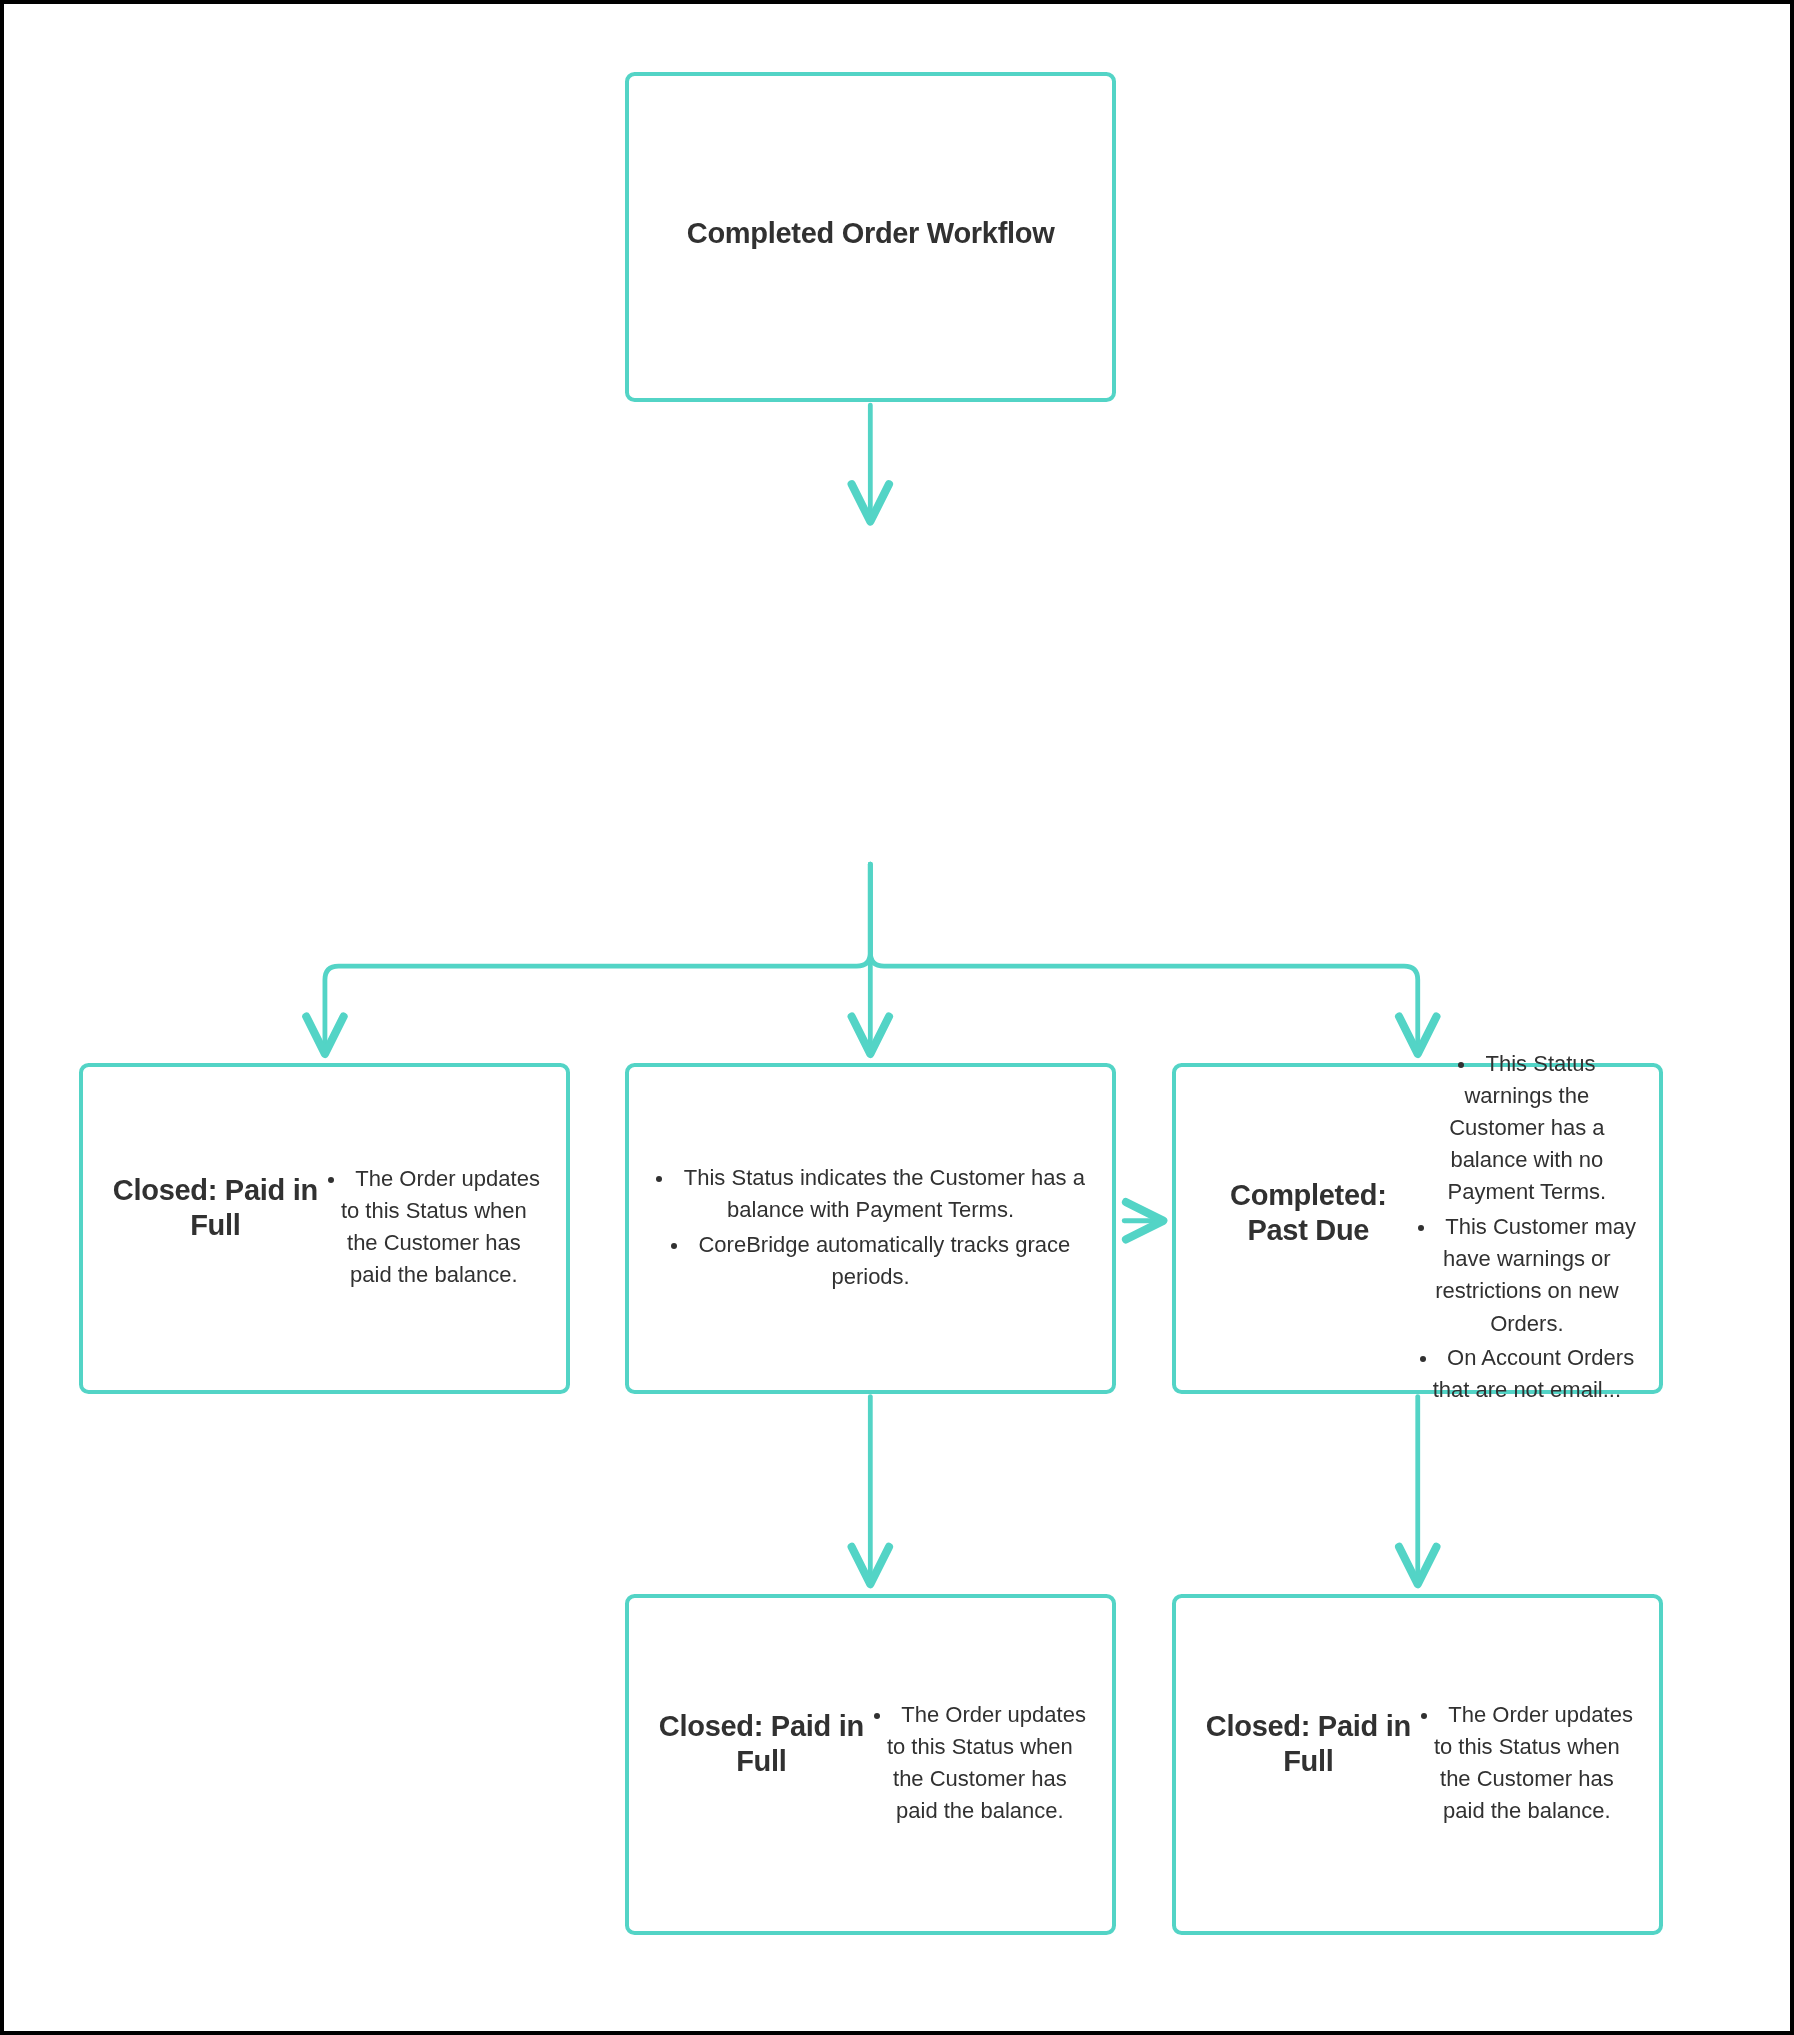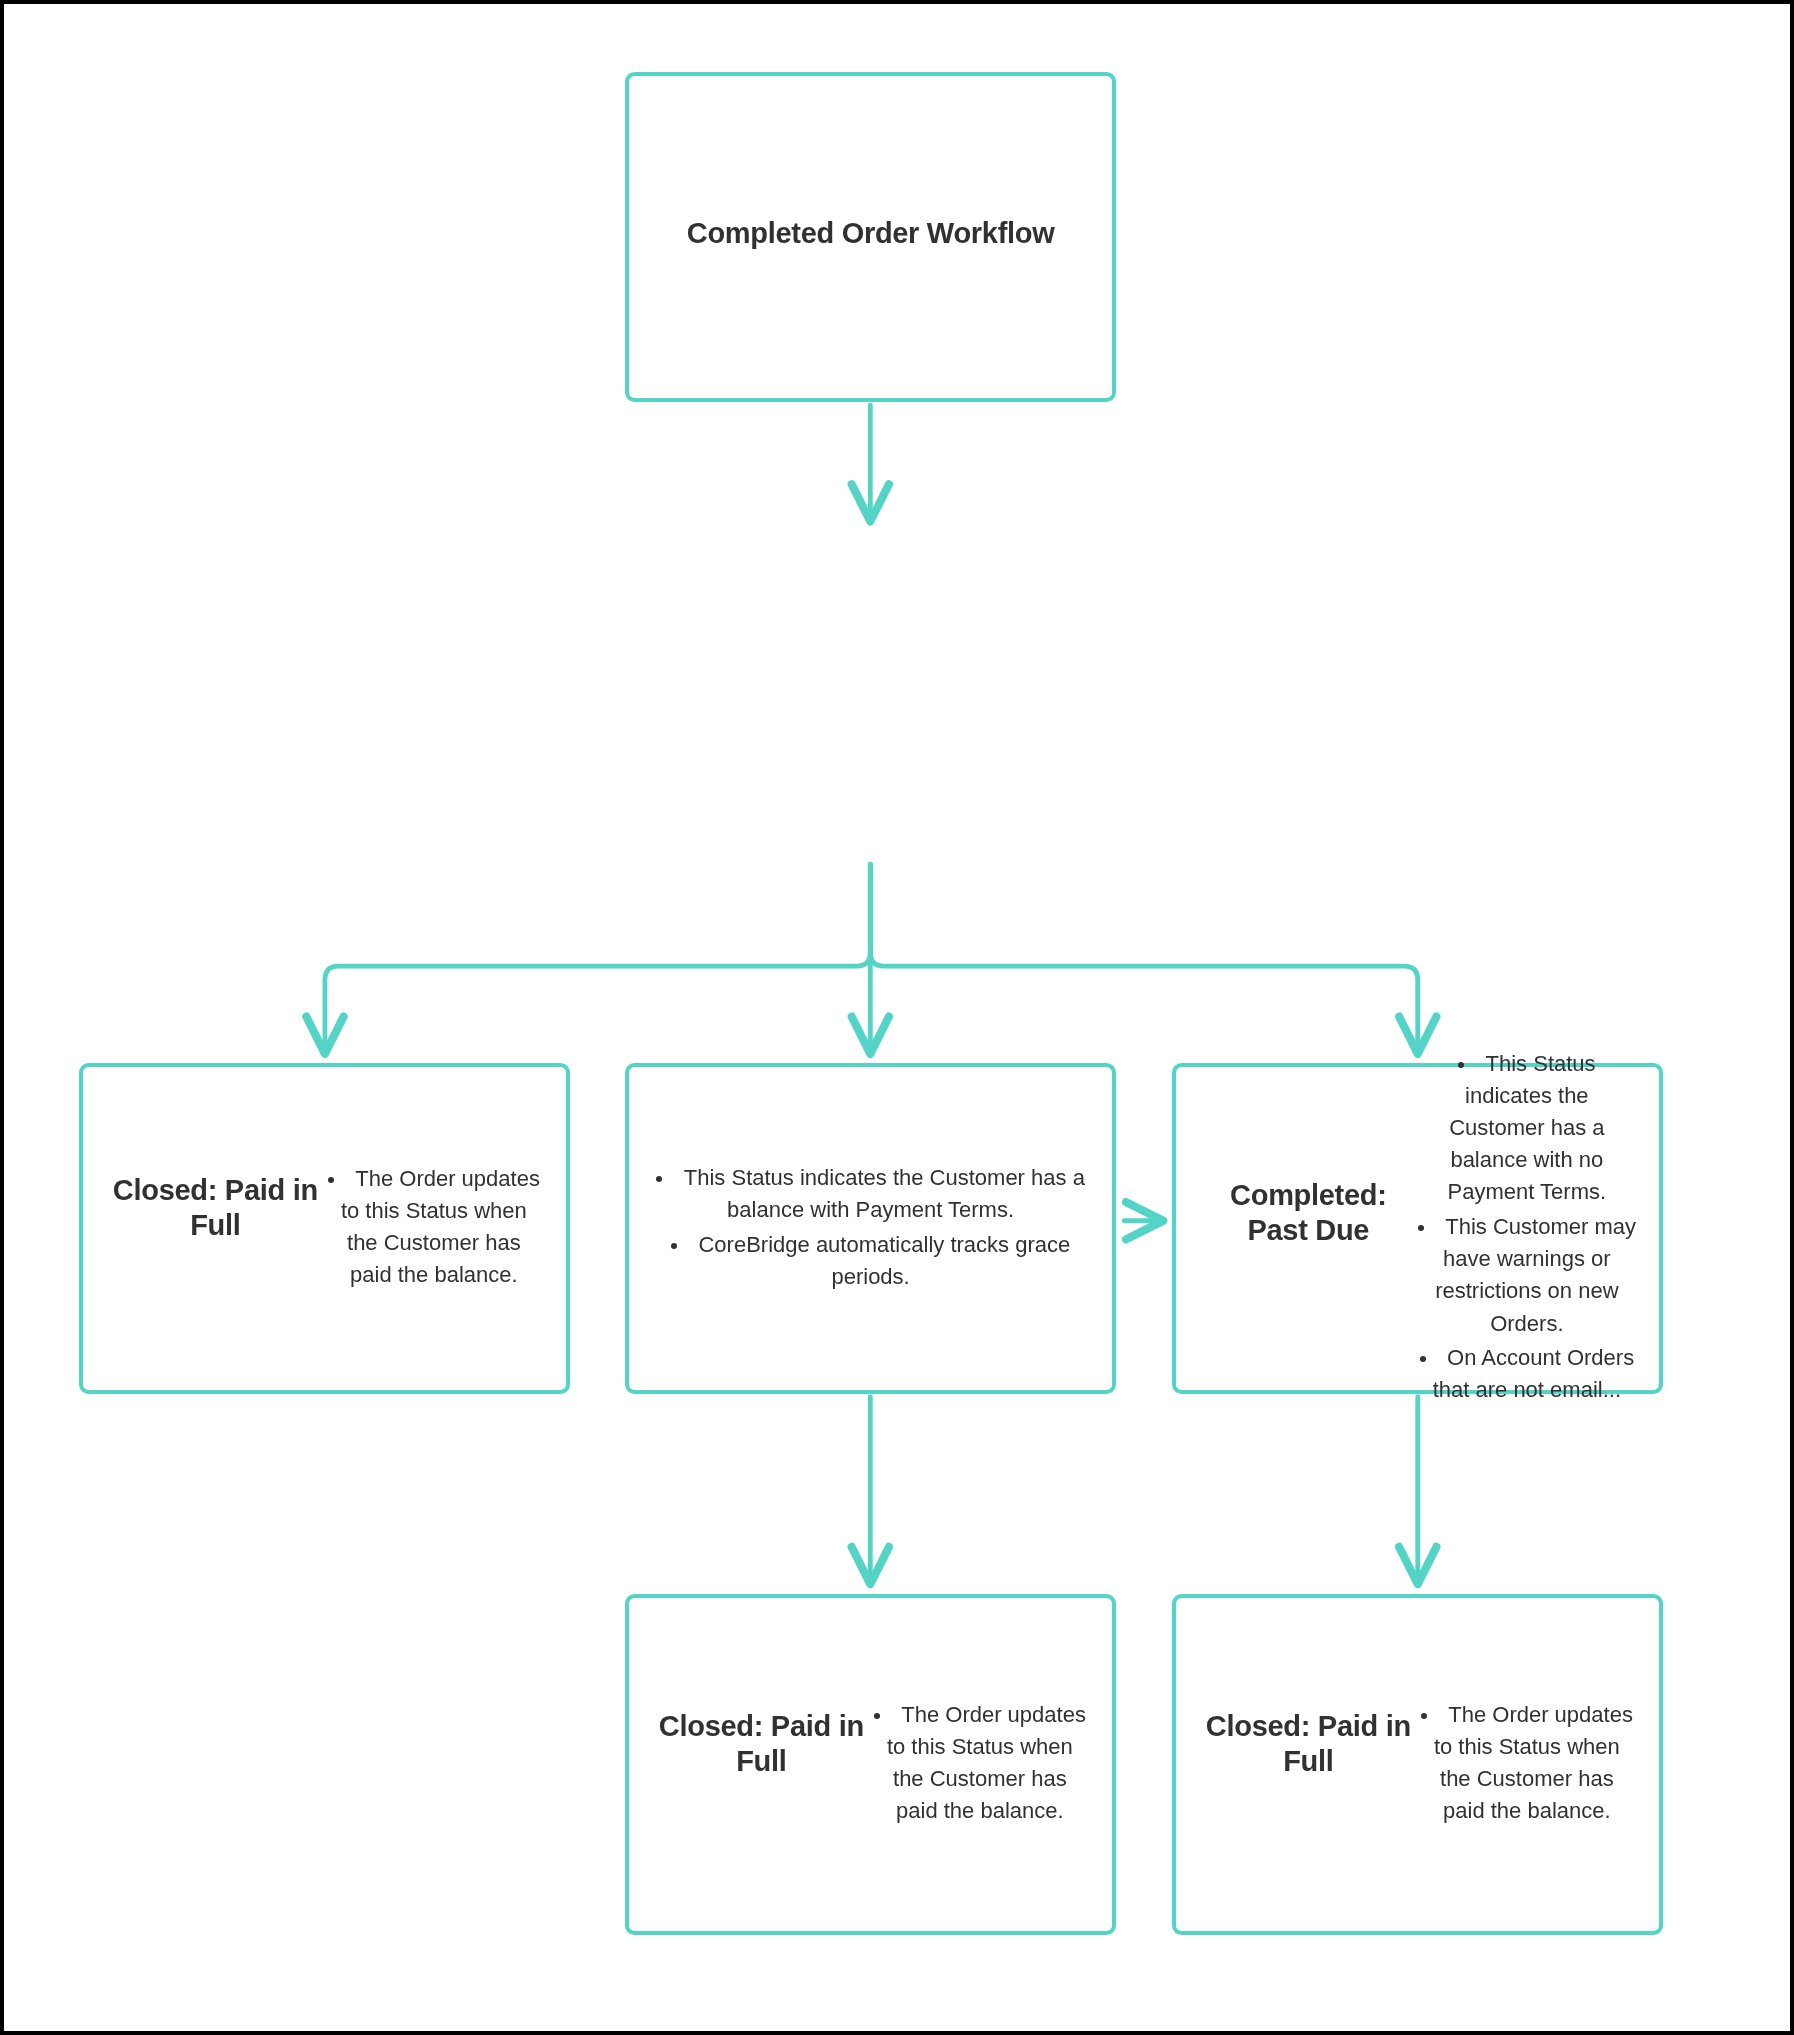--- a/index.html
+++ b/index.html
@@ -132,21 +132,21 @@
     <div class="node" id="n-completed-on-account">
       <ul class="node-bullets">
         <li>This Status indicates the Customer has a balance with Payment Terms.</li>
         <li>CoreBridge automatically tracks grace periods.</li>
       </ul>
     </div>
 
     <div class="node" id="n-completed-past-due">
       <div class="node-title">Completed: Past Due</div>
       <ul class="node-bullets">
-        <li>This Status indicates the Customer has a balance with no Payment Terms.</li>
+        <li>This Status warnings the Customer has a balance with no Payment Terms.</li>
         <li>This Customer may have warnings or restrictions on new Orders.</li>
         <li>On Account Orders that are not email...</li>
       </ul>
     </div>
 
     <div class="node" id="n-closed-paid-full-mid">
       <div class="node-title">Closed: Paid in Full</div>
       <ul class="node-bullets">
         <li>The Order updates to this Status when the Customer has paid the balance.</li>
       </ul>

